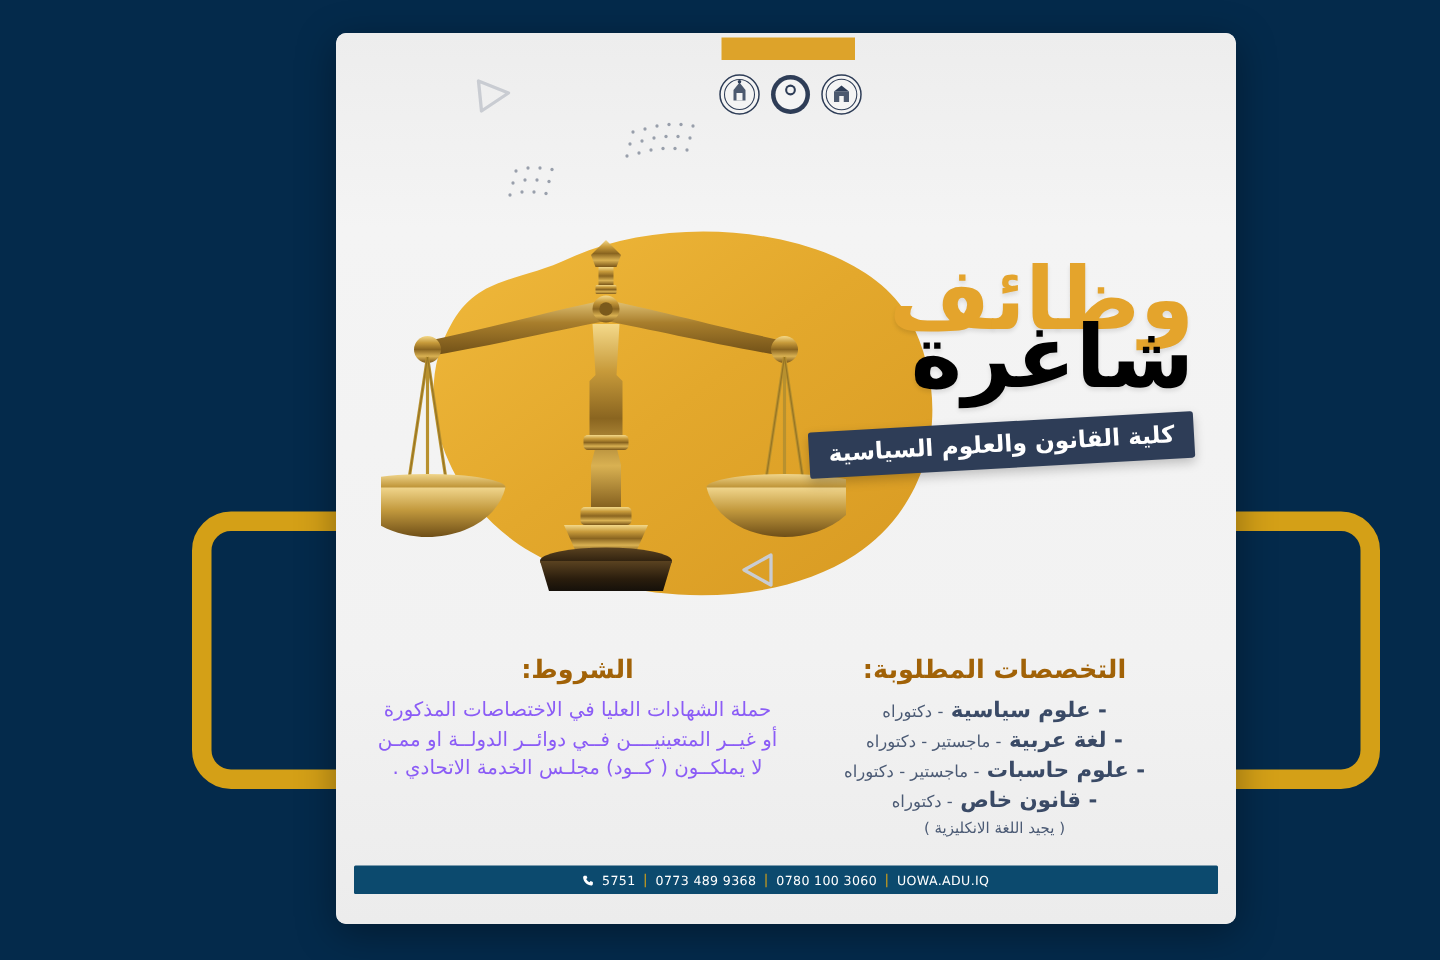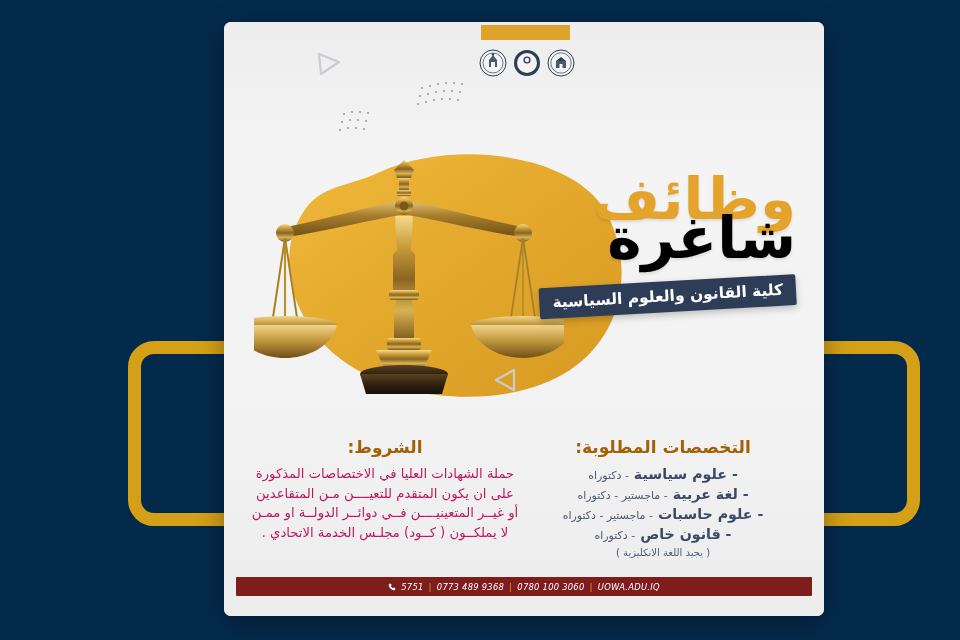--- a/index.html
+++ b/index.html
@@ -97,30 +97,29 @@
   .col-title{
     font-size:17px;font-weight:bold;color:#a16207;margin:0 0 7px 0;
   }
   .spec-line{
     font-size:14.2px;font-weight:bold;color:#3a4a66;line-height:1.42;
     white-space:nowrap;
   }
   .spec-line .deg{font-size:11px;font-weight:normal;color:#4b5a74;text-align:center;}
   .spec-note{font-size:10px;color:#4b5a74;margin-top:2px;}
   .cond-line{
-    font-size:13.2px;color:#be185d;line-height:1.48;white-space:nowrap;
+    font-size:13.2px;color:#8b5cf6;line-height:1.48;white-space:nowrap;
   }
 
   
   .footer{
     position:absolute;left:12px;right:12px;bottom:20px;height:19px;
-    background:#7f1d1d;z-index:9;
+    background:#0c4a6e;z-index:9;
     display:flex;align-items:center;justify-content:center;
     border-radius:1px;
-    font-style:italic;
   }
   .footer-txt{
     color:#ffffff;font-size:8.4px;letter-spacing:.25px;
     display:flex;align-items:center;gap:5px;white-space:nowrap;
   }
   .sep{color:#d4a017;font-size:9px;}
   .phone-icon{display:inline-block;width:8px;height:8px;}
 </style>
 </head>
 <body>
@@ -309,21 +308,20 @@
         <div class="spec-line">
           <span>- قانون خاص</span>
           <span class="deg">- دكتوراه</span>
         </div>
         <div class="spec-note">( يجيد اللغة الانكليزية )</div>
       </div>
 
       <div class="col">
         <div class="col-title">الشروط:</div>
         <div class="cond-line">حملة الشهادات العليا في الاختصاصات المذكورة</div>
-        <div class="cond-line">على ان يكون المتقدم للتعيــــن مـن المتقاعدين</div>
         <div class="cond-line">أو غيــر المتعينيــــن فــي دوائــر الدولــة او ممـن</div>
         <div class="cond-line">لا يملكــون ( كــود) مجلـس الخدمة الاتحادي .</div>
       </div>
     </div>
 
     <div class="footer">
       <div class="footer-txt">
         <span class="phone-icon">
           <svg width="8" height="8" viewBox="0 0 16 16">
             <path d="M3.5 1.5 L6 1.5 L7.2 4.6 L5.6 5.9 C6.4 7.6 8.4 9.6 10.1 10.4

